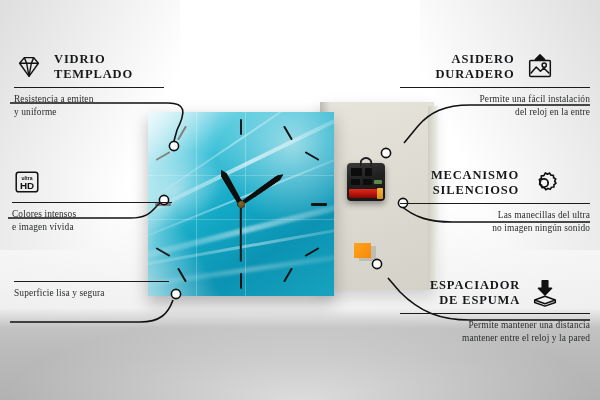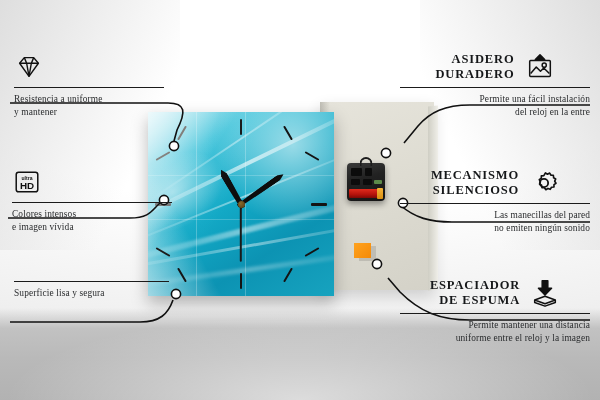--- a/index.html
+++ b/index.html
@@ -224,25 +224,29 @@
 </svg>
 
 <div class="feat left" style="left:14px; top:52px;">
   <div class="feat-head">
     <span class="feat-icon">
       <svg viewBox="0 0 32 32" fill="none" stroke="#111" stroke-width="1.5" stroke-linejoin="round">
         <path d="M6 12 L16 26 L26 12 L21 6 L11 6 Z"></path>
         <path d="M6 12 H26 M11 6 L13.5 12 L16 26 M21 6 L18.5 12 L16 26"></path>
       </svg>
     </span>
+    <span class="feat-title">
+      <span>VIDRIO</span><br>
+      <span>TEMPLADO</span>
+    </span>
   </div>
   <div class="rule" style="width:150px"></div>
   <div class="feat-desc">
-    <span>Resistencia a uniforme</span><br>
-    <span>y mantener</span>
+    <span>Resistencia a emiten</span><br>
+    <span>y uniforme</span>
   </div>
 </div>
 
 <div class="feat left" style="left:12px; top:167px;">
   <div class="feat-head">
     <span class="feat-icon">
       <svg viewBox="0 0 32 32">
         <rect x="4.5" y="5.5" width="23" height="21" rx="2.5" fill="none" stroke="#111" stroke-width="1.6"></rect>
         <text x="16" y="14" text-anchor="middle" font-family="Liberation Sans, sans-serif" font-size="5.4" font-weight="700" fill="#111">ultra</text>
         <text x="16" y="23.5" text-anchor="middle" font-family="Liberation Sans, sans-serif" font-size="10.5" font-weight="700" fill="#111">HD</text>
@@ -293,37 +297,37 @@
         <circle cx="16" cy="16" r="4.4"></circle>
       </svg>
     </span>
     <span class="feat-title">
       <span>MECANISMO</span><br>
       <span>SILENCIOSO</span>
     </span>
   </div>
   <div class="rule" style="width:190px; margin-left:auto"></div>
   <div class="feat-desc">
-    <span>Las manecillas del pared</span><br>
-    <span>no emiten ningún sonido</span>
+    <span>Las manecillas del ultra</span><br>
+    <span>no imagen ningún sonido</span>
   </div>
 </div>
 
 <div class="feat right" style="right:10px; top:278px;">
   <div class="feat-head">
     <span class="feat-icon">
       <svg viewBox="0 0 32 32" fill="none" stroke="#111" stroke-width="1.6" stroke-linejoin="round">
         <path d="M13 3 h6 v8 h4 l-7 7 -7 -7 h4 z" fill="#111"></path>
         <path d="M16 19.5 L27 23.5 L16 27.5 L5 23.5 Z"></path>
         <path d="M5 23.5 v2.6 L16 30 l11 -3.9 v-2.6"></path>
       </svg>
     </span>
     <span class="feat-title">
       <span>ESPACIADOR</span><br>
       <span>DE ESPUMA</span>
     </span>
   </div>
   <div class="rule" style="width:190px; margin-left:auto"></div>
   <div class="feat-desc">
     <span>Permite mantener una distancia</span><br>
-    <span>uniforme entre el reloj y la imagen</span>
+    <span>mantener entre el reloj y la pared</span>
   </div>
 </div>
 
 </body></html>

